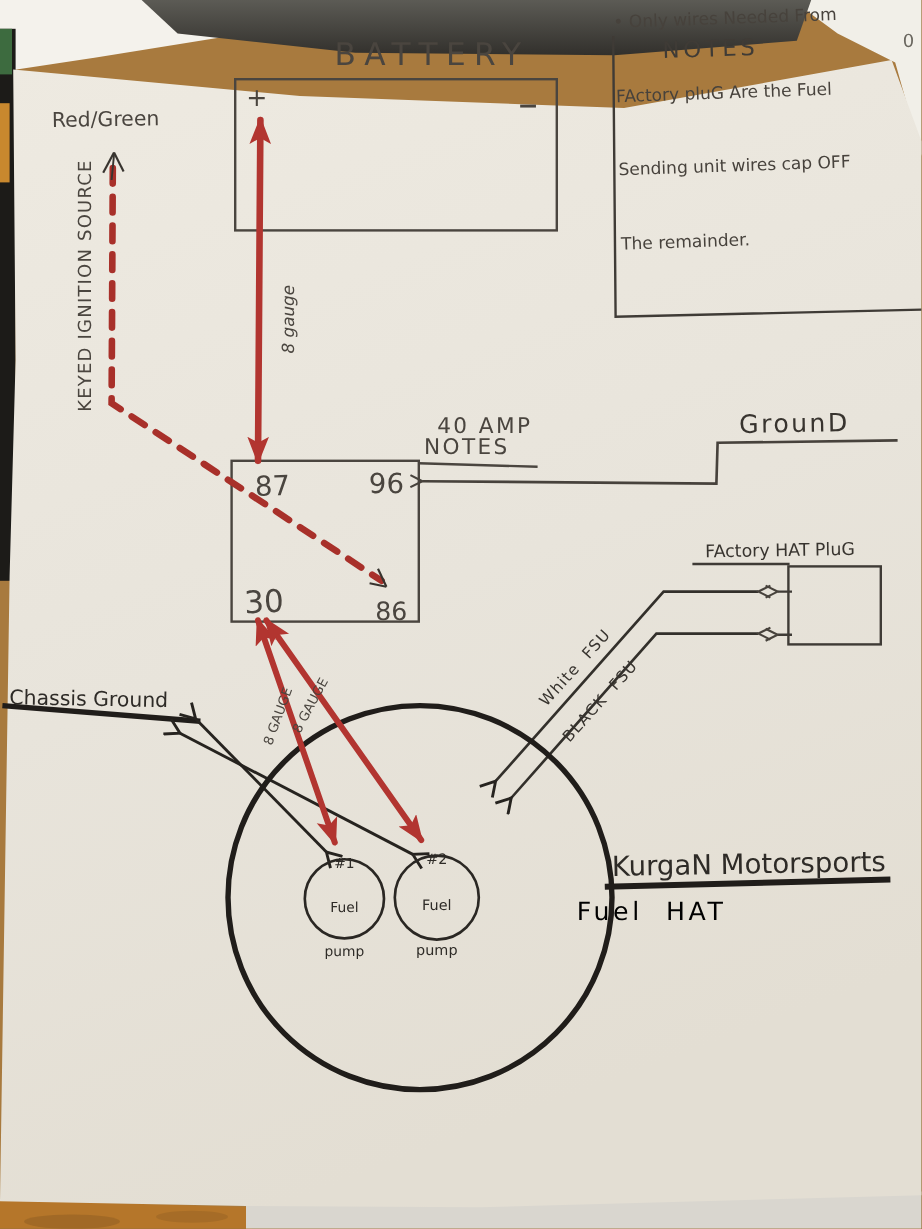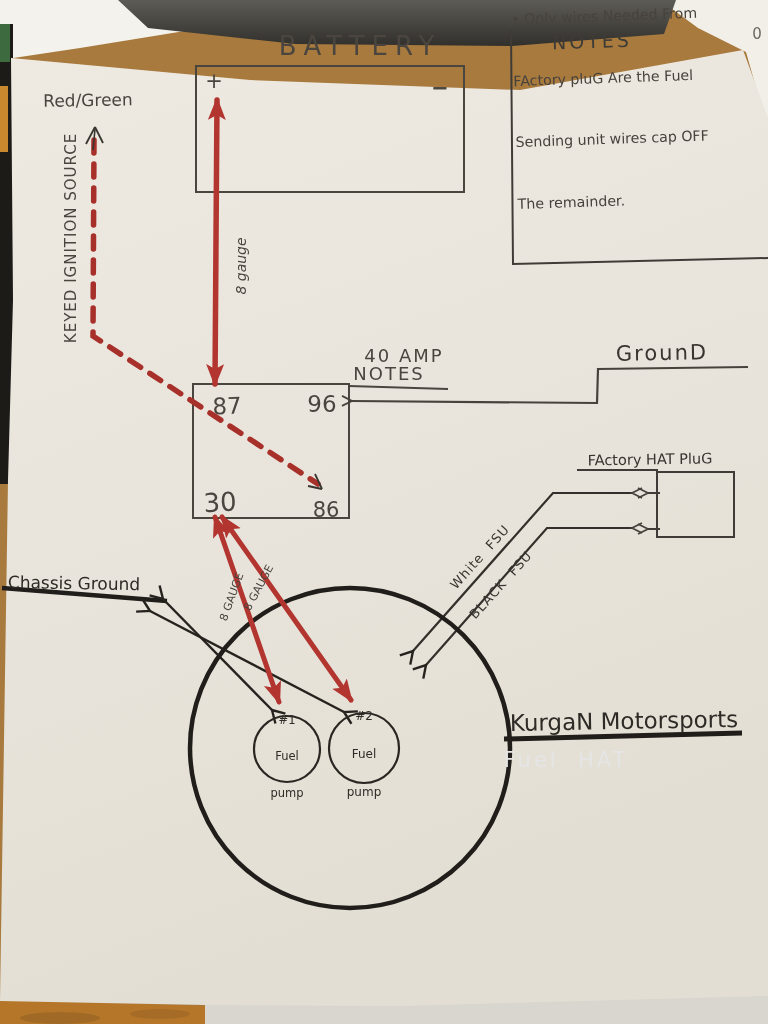--- a/index.html
+++ b/index.html
@@ -168,21 +168,21 @@
   <div>Fuel</div>
   <div>pump</div>
 </div>
 <div class="lbl ctr" style="left:364px;top:748px;font-size:12px;color:#2e2b27;transform:translate(-50%,-50%);">
   <div>#2</div>
   <div>Fuel</div>
   <div>pump</div>
 </div>
 
 <div class="lbl" style="left:624px;top:721px;font-size:23px;color:#2e2b27;transform:translate(-50%,-50%) rotate(-1deg);">KurgaN Motorsports</div>
-<div class="lbl" style="left:566px;top:760px;font-size:21px;letter-spacing:3px;color:#e5e5e5;transform:translate(-50%,-50%);">Fuel  HAT</div>
+<div class="lbl" style="left:543px;top:760px;font-size:21px;letter-spacing:3px;color:#000000;transform:translate(-50%,-50%);">Fuel  HAT</div>
 
 <div class="lbl" style="left:592px;top:42px;font-size:19px;letter-spacing:3px;color:#3f3b36;transform:translate(-50%,-50%) rotate(-2deg);">NOTES</div>
 <div class="lbl" style="left:640px;top:97px;width:252px;font-size:14.2px;line-height:20.5px;color:#47423c;transform:translate(-50%,-50%) rotate(-2deg);">
   <div>• Only wires Needed From</div>
   <div>FActory pluG Are the Fuel</div>
   <div>Sending unit wires cap OFF</div>
   <div>The remainder.</div>
 </div>
 
 <div class="lbl" style="left:757px;top:35px;font-size:15px;color:#6a675f;transform:translate(-50%,-50%);">0</div>

